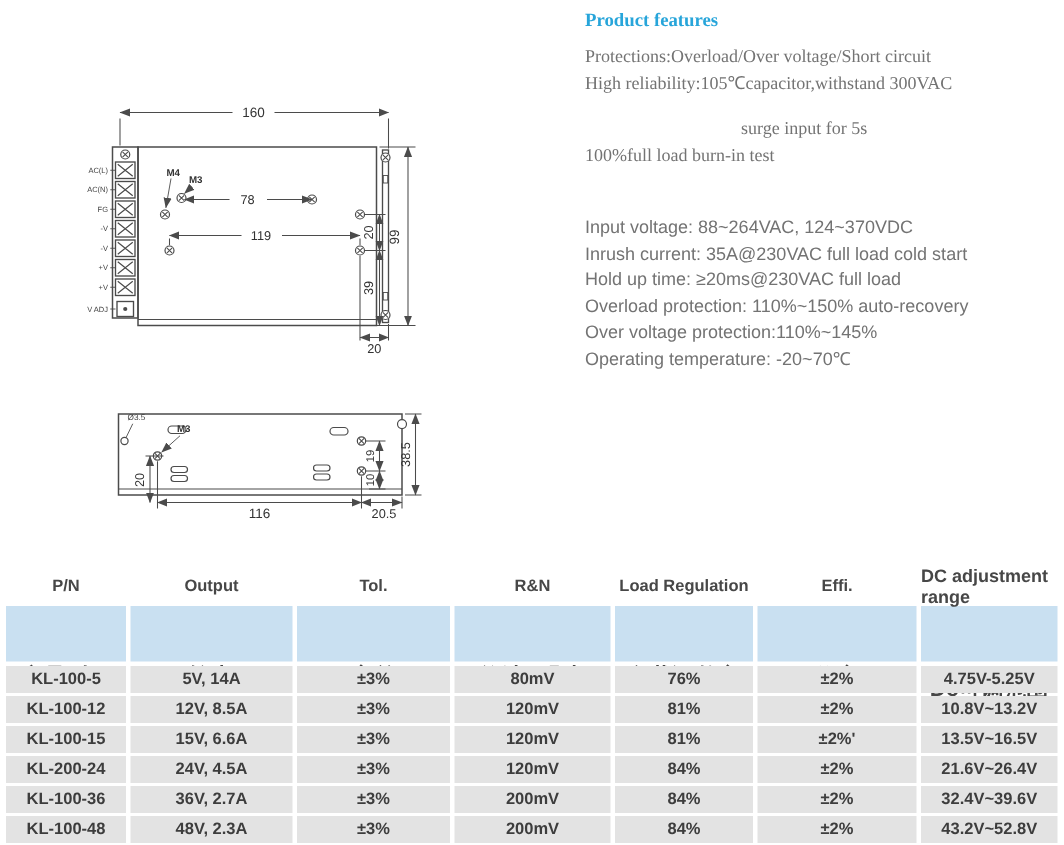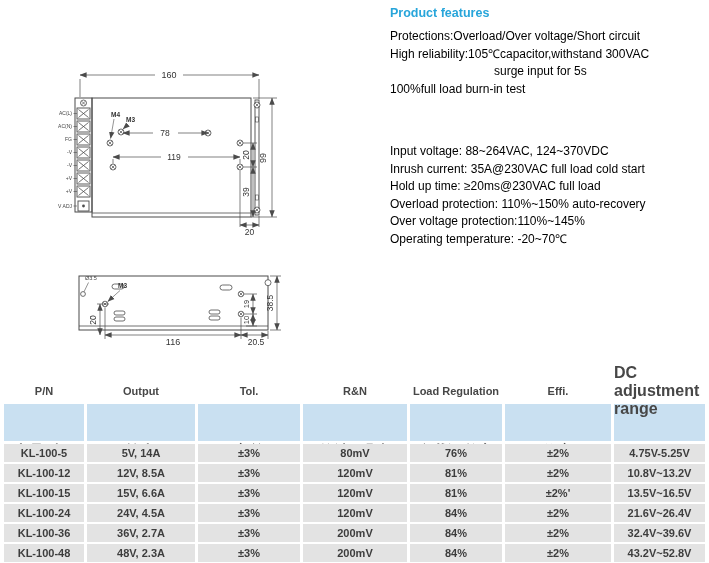--- a/index.html
+++ b/index.html
@@ -2,43 +2,43 @@
 <html style="--heading: #27a5da; --thbg: #c9e0f1; --rowbg: #e3e3e3;"><head>
 <meta charset="utf-8">
 <style>
   html,body{margin:0;padding:0;background:#fff;}
   .page{position:relative;width:709px;height:563px;background:#fff;overflow:hidden;
         font-family:"Liberation Sans",sans-serif;color:#3c3c3c;}
 
   
   .sec{position:absolute;left:390px;width:316px;}
   .sec-title{font-size:12.5px;font-weight:bold;color:var(--heading,#27a5da);margin-bottom:8px;}
-  .line{font-size:12px;line-height:17.5px;color:#000000;white-space:nowrap;}
-  .indent{padding-left:104px;}
-  #features{top:6px;}
+  .line{font-size:12px;line-height:17.5px;color:#737373;white-space:nowrap;}
+  .indent{padding-left:104px;margin-top:13px;}
+  #features{top:6px;font-family:Liberation Serif, serif;}
   #specs{top:143px;}
   #specs .sec-title{margin-bottom:14px;}
 
   
   svg{position:absolute;}
   svg text{font-family:"Liberation Sans",sans-serif;fill:#333;}
   .dimtxt{font-size:8.5px;}
   .dimtxt-big{font-size:9px;}
   .lbl{font-size:6.5px;font-weight:600;}
   .tinylbl{font-size:5px;fill:#444;}
 
   
   .table{position:absolute;left:4px;top:404px;width:701px;font-weight:bold;}
   .trow{display:grid;grid-template-columns:80px 108px 102px 104px 92px 106px 91px;column-gap:3px;}
   .thead{margin-bottom:3px;}
   .th{background:var(--thbg,#c9e0f1);height:37px;display:flex;flex-direction:column;
       align-items:center;justify-content:center;gap:1px;}
   .hd-en{font-size:11px;color:#474747;}
   .hd-zh{font-size:15px;color:#474747;margin-top:44px;}
-  .th7 .hd-en{font-size:16px;}
+  .th7 .hd-en{font-size:12px;}
   .tbody .trow{margin-bottom:2px;}
   .td{background:var(--rowbg,#e3e3e3);height:18px;line-height:18px;text-align:center;
       font-size:11px;color:#3d3d3d;white-space:nowrap;}
 </style>
 </head>
 <body>
 
 <div class="page">
 
   <svg style="left:28px;top:55px;" width="340" height="190" viewBox="0 0 340 190">
@@ -304,21 +304,21 @@
       <div class="trow">
         <div class="td">KL-100-15</div>
         <div class="td">15V, 6.6A</div>
         <div class="td">±3%</div>
         <div class="td">120mV</div>
         <div class="td">81%</div>
         <div class="td">±2%'</div>
         <div class="td">13.5V~16.5V</div>
       </div>
       <div class="trow">
-        <div class="td">KL-100-24</div>
+        <div class="td">KL-200-24</div>
         <div class="td">24V, 4.5A</div>
         <div class="td">±3%</div>
         <div class="td">120mV</div>
         <div class="td">84%</div>
         <div class="td">±2%</div>
         <div class="td">21.6V~26.4V</div>
       </div>
       <div class="trow">
         <div class="td">KL-100-36</div>
         <div class="td">36V, 2.7A</div>

